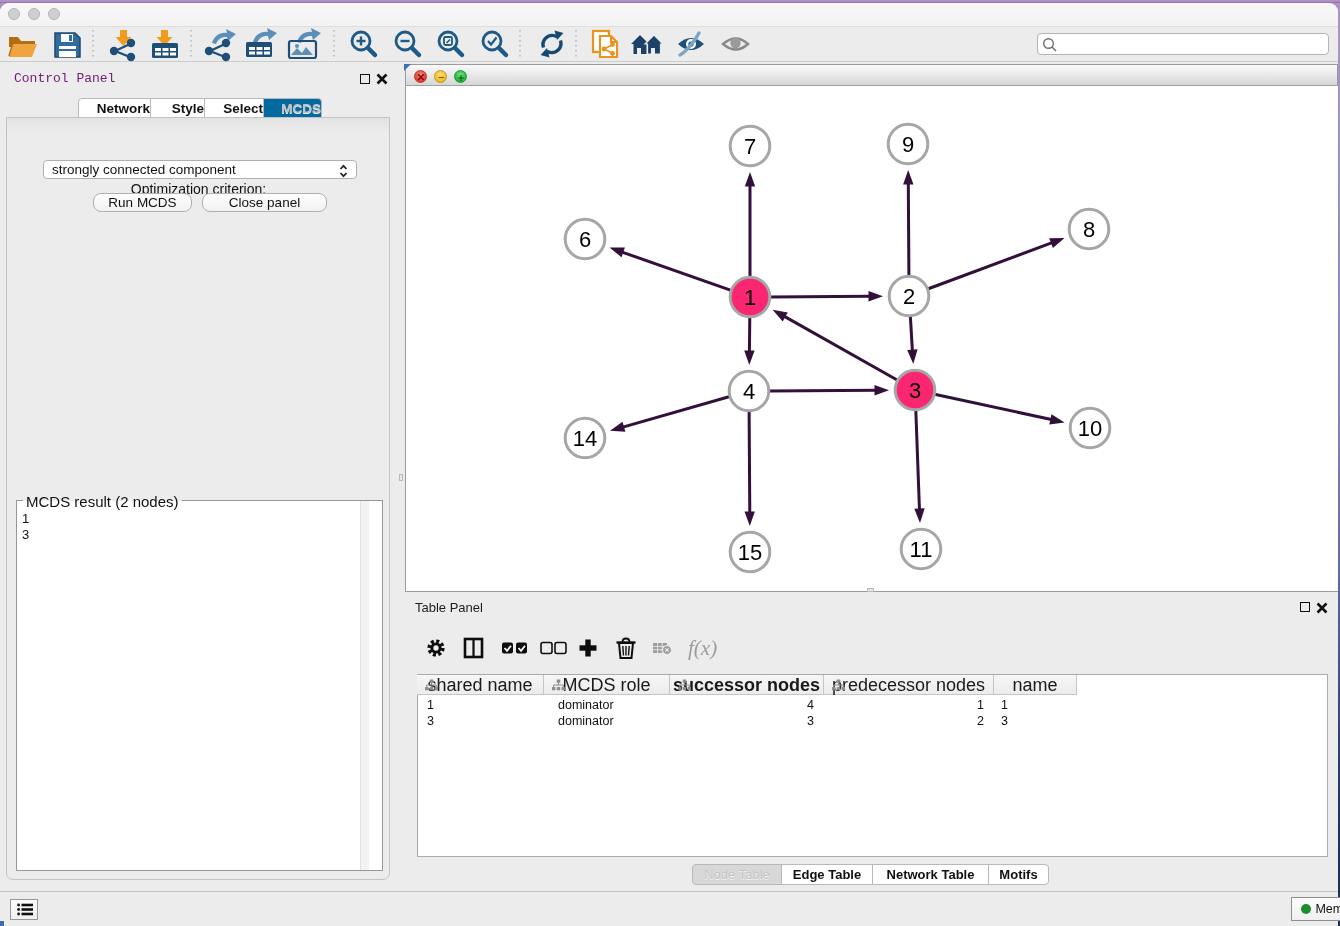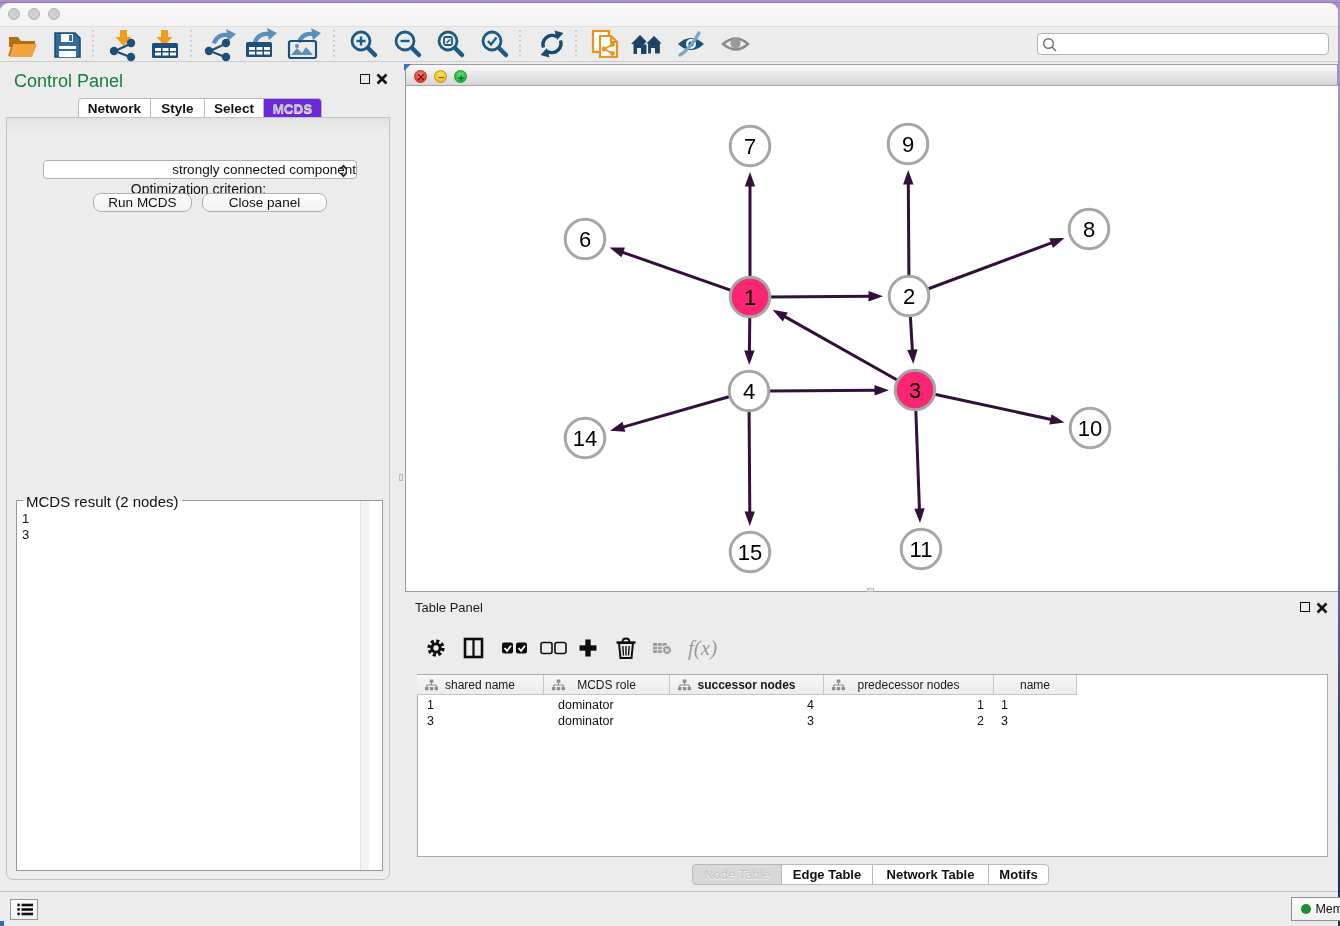--- a/index.html
+++ b/index.html
@@ -18,33 +18,33 @@
 #title-text { position:absolute; top:4.5px; left:0; width:1338px; text-align:center;
   font-size:13px; color:#a2a2a2; }
 
 
 #toolbar { position:absolute; left:0; top:27px; width:1338px; height:35px;
   background:#ececec; border-bottom:1px solid #cccccc; }
 #search { position:absolute; left:1037px; top:33px; width:292px; height:22px;
   background:#fff; border:1px solid #b4b4b4; border-radius:4px; }
 
 
-#cp-title { position:absolute; left:14px; top:71px; font-size:18px; color:#15803d; }
+#cp-title { position:absolute; left:14px; top:71px; font-size:13px; color:#701a75;font-family:Liberation Mono, monospace; }
 .winbtn-sq { position:absolute; width:10px; height:10px; border:1.6px solid #111; }
 .tab { position:absolute; top:98px; height:24px; background:#fff; border:1px solid #b9b9b9;
-  font-size:13.5px; font-weight:bold; color:#111; text-align:center; line-height:19px; }
-.tabsel { background:#6d28d9; color:#bfbfbf; text-shadow:0 1px 0 #f3f3f3; }
+  font-size:13.5px; font-weight:bold; color:#111; text-align:right; line-height:19px; }
+.tabsel { background:#0369a1; color:#bfbfbf; text-shadow:0 1px 0 #f3f3f3; }
 #cp-body { position:absolute; left:6px; top:117px; width:384px; height:763px;
   border:1px solid #c3c3c3; border-radius:0 0 7px 7px;
   background:linear-gradient(180deg,#e2e2e2 0,#ececec 14px); }
 #opt-label { position:absolute; left:0; top:137px; width:397px; text-align:center;
   font-size:14px; color:#111;margin-top:44px; }
 #combo { position:absolute; left:43px; top:160px; width:314px; height:19px; background:#fff;
   border:1px solid #b0b0b0; border-radius:4px; font-size:13.5px; color:#111;
-  line-height:17px; padding-left:8px;text-align:right; }
+  line-height:17px; padding-left:8px; }
 .btn { position:absolute; top:193px; height:19px; border:1px solid #b0b0b0; border-radius:8px;
   background:linear-gradient(180deg,#ffffff,#f1f1f1); font-size:13.5px; color:#111;
   text-align:center; line-height:17px; }
 #mcds-box { position:absolute; left:16px; top:500px; width:367px; height:371px;
   border:1px solid #989898; background:#fff; }
 #mcds-legend { position:absolute; left:23px; top:493px; padding:0 3px;
   background:linear-gradient(180deg,#ececec 0 48%,#ffffff 48%); font-size:15px; color:#111; }
 #mcds-scroll { position:absolute; left:360px; top:501px; width:9px; height:369px;
   background:#f3f3f3; border-left:1px solid #e2e2e2; }
 #mcds-text { position:absolute; left:22px; top:511px; font-size:13px; color:#111; line-height:16px; }
@@ -61,21 +61,21 @@
 .mtl span { position:absolute; left:0; top:-0.5px; width:13px; text-align:center; font-size:10.5px;
   font-weight:bold; line-height:13px; }
 #graph { position:absolute; left:406px; top:88px; }
 .handle { position:absolute; background:#e8e8e8; border:1px solid #b9b9b9; }
 
 
 #tp-title { position:absolute; left:415px; top:600px; font-size:13px; color:#1d1d1d; }
 #table { position:absolute; left:417px; top:674px; width:911px; height:183px;
   background:#fff; border:1px solid #ababab; }
 .th { position:absolute; top:675px; height:20px; background:linear-gradient(180deg,#f6f6f6,#ececec);
-  border-right:1px solid #c5c5c5; font-size:12px; color:#1a1a1a; text-align:center;
+  border-right:1px solid #c5c5c5; font-size:18px; color:#1a1a1a; text-align:center;
   line-height:20px; border-bottom:1px solid #c5c5c5; }
 .td { position:absolute; font-size:12.5px; color:#111; height:16px; line-height:16px; }
 .btab { position:absolute; top:864px; height:21px; background:#fff; border:1px solid #b9b9b9;
   font-size:13px; font-weight:bold; color:#111; text-align:center; line-height:20px; }
 .btab.tabsel { background:#d8d8d8; color:#c3c3c3; text-shadow:0 1px 0 #f3f3f3; font-weight:normal; }
 
 #statusbar { position:absolute; left:0; top:891px; width:1338px; height:35px;
   background:#ececec; border-top:1px solid #c2c2c2; }
 #memory { position:absolute; left:1255px; top:897px; width:80px; height:24px;
   background:linear-gradient(180deg,#fcfcfc,#f0f0f0); border:1px solid #8f8f8f;

